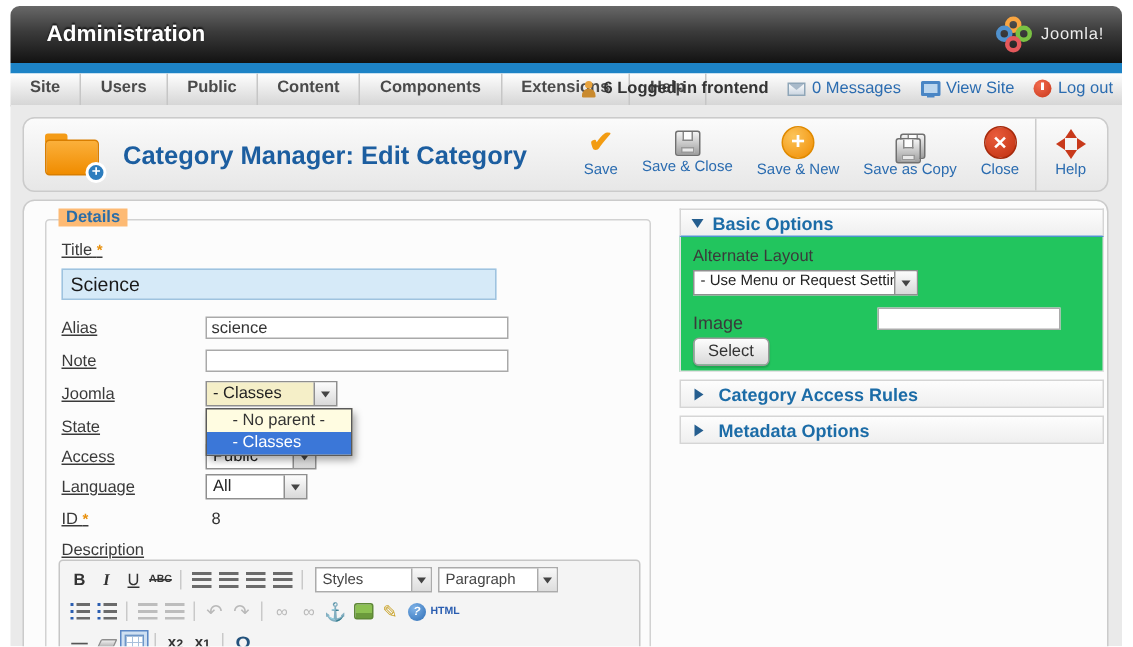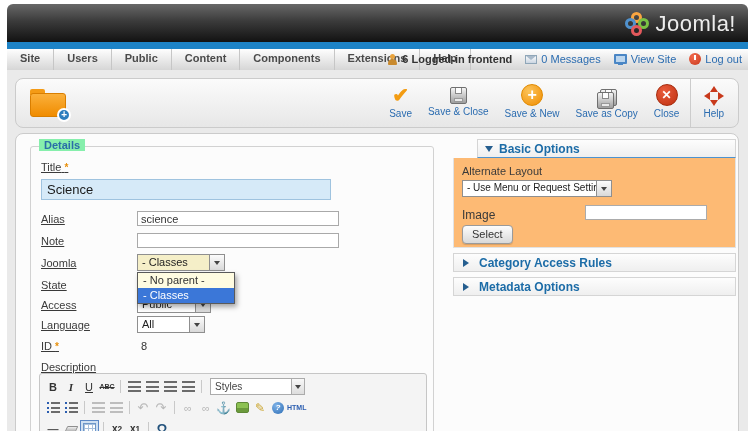--- a/index.html
+++ b/index.html
@@ -13,21 +13,21 @@
          background:linear-gradient(180deg,#686868 0%,#3b3b3b 45%,#121212 100%); }
   .hdr-title { position:absolute; left:24px; top:10px; color:#fff; font-size:15px; font-weight:bold;
                text-shadow:0 -1px 1px rgba(0,0,0,.6); }
   .logo { position:absolute; right:12px; top:7px; display:flex; align-items:center; gap:6px; }
   .jmark { position:relative; width:24px; height:24px; }
   .jring { position:absolute; width:11px; height:11px; border-radius:50%; border:3px solid; }
   .jr-t { left:6px; top:0;  border-color:#F9A541; }
   .jr-l { left:0;  top:6px; border-color:#5091CD; }
   .jr-r { right:0; top:6px; border-color:#7AC143; }
   .jr-b { left:6px; bottom:0; border-color:#E4595C; }
-  .logo-text { color:#ececec; font-size:22px; letter-spacing:.5px; }
+  .logo-text { color:#ececec; font-size:11px; letter-spacing:.5px; }
 
   .stripe { position:absolute; left:7px; right:7px; top:42px; height:7px; background:#1D83C6; }
 
   
   .menubar { position:absolute; left:7px; right:7px; top:49px; height:22px;
              background:linear-gradient(#FEFEFE,#D6D6D6); border-bottom:1px solid #B3B3B3; }
   .mitems { display:flex; height:100%; }
   .mitem { padding:0 13px; line-height:19px; font-size:11px; font-weight:bold; color:#4A4A4A;
            border-right:1px solid #C6C6C6; cursor:default; }
   .statusbar { position:absolute; right:6px; top:0; height:20px; display:flex; align-items:center;
@@ -83,39 +83,39 @@
   .ti-help4 .t-left  { left:0;  top:6px;   border-right:6px solid #C8391B; border-left:none; }
   .ti-help4 .t-right { right:0; top:6px;   border-left:6px solid #C8391B; border-right:none; }
 
   
   .main { position:absolute; left:15px; right:16px; top:133px; height:312px; background:#FCFCFC;
           border:1px solid #CBCBCB; border-radius:8px; }
 
   
   .fs { position:absolute; left:14px; top:12px; width:404px; height:330px;
         border:1px solid #D2D2D2; border-radius:3px; }
-  .fs-legend { position:absolute; top:-8px; left:8px; background:#86efac; padding:0 5px;
+  .fs-legend { position:absolute; top:-8px; left:8px; background:#fdba74; padding:0 5px;
                font-size:11px; font-weight:bold; color:#2A6DA8; }
   .flabel { position:absolute; font-size:11px; color:#3A3A3A;text-decoration:underline; }
   .req { color:#E8900C; font-weight:bold; font-size:10px; }
   .title-input { position:absolute; left:10px; top:32px; width:290px; height:21px; background:#D6EAF8;
                  border:1px solid #9FC3DF; font-size:13px; color:#1a1a1a; padding:0 5px;
                  font-family:"Liberation Sans",sans-serif; }
   .tinput { position:absolute; height:15px; width:202px; border:1px solid #A9A9A9; font-size:11px;
             color:#333; padding:0 3px; background:#fff; font-family:"Liberation Sans",sans-serif; }
   .fsel { position:absolute; height:17px; display:flex; border:1px solid #8F8F8F; background:#fff;
           font-size:11px; color:#222; cursor:pointer; }
   .fsel .tx { flex:1; padding:1px 4px 0; white-space:nowrap; overflow:hidden; }
   .fsel .ar { width:15px; border-left:1px solid #8F8F8F; background:linear-gradient(#FCFCFC,#D9D9D9);
               display:flex; align-items:center; justify-content:center; }
   .car { width:0; height:0; border:3px solid transparent; border-top:4px solid #444; margin-top:4px; }
   .fsel.cream .tx { background:#F5EFC8; }
   .ddlist { position:absolute; left:106px; top:125px; width:98px; background:#FFFCE1;
             border:1px solid #5A5A5A; box-shadow:2px 3px 5px rgba(0,0,0,.35); z-index:50; font-size:11px; }
-  .ddopt { padding:1px 5px 2px; color:#333; cursor:pointer; }
+  .ddopt { padding:1px 17px 2px; color:#333; cursor:pointer; }
   .ddopt.sel { background:#3B77D8; color:#fff; }
   .idval { position:absolute; font-size:11px; color:#333; }
 
   
   .editor { position:absolute; left:8px; top:226px; width:388px; height:110px;
             border:1px solid #C6C6C6; border-radius:3px; background:#F4F4F4; padding:2px 4px; }
   .erow { display:flex; align-items:center; height:21px; }
   .ebtn { min-width:18px; height:17px; display:flex; align-items:center; justify-content:center;
           font-size:11px; color:#333; cursor:pointer; }
   .ebtn.dis { color:#B9B9B9; }
@@ -153,40 +153,41 @@
   .g-sub, .g-sup { font-size:10px; font-weight:bold; }
   .g-omega { font-size:13px; color:#23527C; font-weight:bold; }
   .g-hr { color:#555; font-weight:bold; }
   .g-undo { font-size:13px; }
 
   
   .opts { position:absolute; left:437px; top:5px; width:283px; }
   .acc-h { height:19px; display:flex; align-items:center; gap:6px; padding:0 7px;
            background:linear-gradient(#FDFDFD,#EFEFEF); border:1px solid #D5D5D5;
            font-size:12px; font-weight:bold; color:#1C6CA7; cursor:pointer; }
-  .acc-h.open { border-bottom:1px solid #4E93CE;margin-left:24px; }
+  .acc-h.open { border-bottom:1px solid #4E93CE; }
   .tri-d { width:0; height:0; border:4px solid transparent; border-top:6px solid #255E8F; margin-top:5px; }
   .tri-r { width:0; height:0; border:4px solid transparent; border-left:6px solid #255E8F; margin-left:2px; }
-  .acc-body { position:relative; border:1px solid #E2E2E2; border-top:none; height:90px; background:#fdba74; }
+  .acc-body { position:relative; border:1px solid #E2E2E2; border-top:none; height:90px; background:#22c55e; }
   .alt-label { position:absolute; left:8px; top:7px; font-size:11px; color:#3A3A3A; }
   .sel-alt { left:8px; top:22px; width:150px; font-size:10px; }
   .img-label { position:absolute; left:8px; top:50px; font-size:12px; color:#3A3A3A; }
   .img-input { position:absolute; right:28px; top:47px; width:122px; height:15px; border:1px solid #ABABAB;
                font-size:11px; padding:0 3px; background:#fff; font-family:"Liberation Sans",sans-serif; }
   .sel-btn { position:absolute; left:8px; top:67px; padding:2px 9px 3px; border:1px solid #9A9A9A;
              border-radius:4px; background:linear-gradient(#FDFDFD,#D9D9D9); font-size:11px; color:#333;
              cursor:pointer; box-shadow:0 1px 1px rgba(0,0,0,.15); }
   .acc-gap { height:5px; }
 </style>
 </head>
 <body>
 
 <div class="stage">
 
   <div class="hdr">
+    <div class="hdr-title">Administration</div>
     <div class="logo">
       <div class="jmark">
         <i class="jring jr-t"></i>
         <i class="jring jr-l"></i>
         <i class="jring jr-r"></i>
         <i class="jring jr-b"></i>
       </div>
       <div class="logo-text">Joomla!</div>
     </div>
   </div>
@@ -226,20 +227,21 @@
   </div>
 
   <div class="pagebg"></div>
 
   <div class="tbar">
     <div class="folder">
       <i class="folder-tab"></i>
         <i class="folder-body"></i>
       <i class="folder-badge">+</i>
     </div>
+    <div class="tbar-title">Category Manager: Edit Category</div>
     <div class="tbar-buttons">
       <div class="tbtn">
         <span class="ti-check">✔</span>
         <span class="lbl">Save</span>
       </div>
       <div class="tbtn">
         <span class="ti-floppy">
             <i class="shutter"></i>
             <i class="flab"></i>
           </span>
@@ -345,22 +347,28 @@
           <span class="ebtn">
               <i class="i-bars"></i>
             </span>
           <span class="ebtn">
               <i class="i-bars"></i>
             </span>
           <span class="ebtn">
               <i class="i-bars"></i>
             </span>
           <span class="esep"></span>
-          <span class="eselect" style="width:95px;">
+          <span class="eselect" style="width:78px;">
             <span class="tx" style="flex:1;">Styles</span>
+            <span class="ar">
+                <i class="car"></i>
+              </span>
+          </span>
+          <span class="eselect" style="width:80px;">
+            <span class="tx" style="flex:1;">Paragraph</span>
             <span class="ar">
                 <i class="car"></i>
               </span>
           </span>
         </div>
         <div class="erow">
           <span class="ebtn">
               <i class="i-list"></i>
             </span>
           <span class="ebtn">

